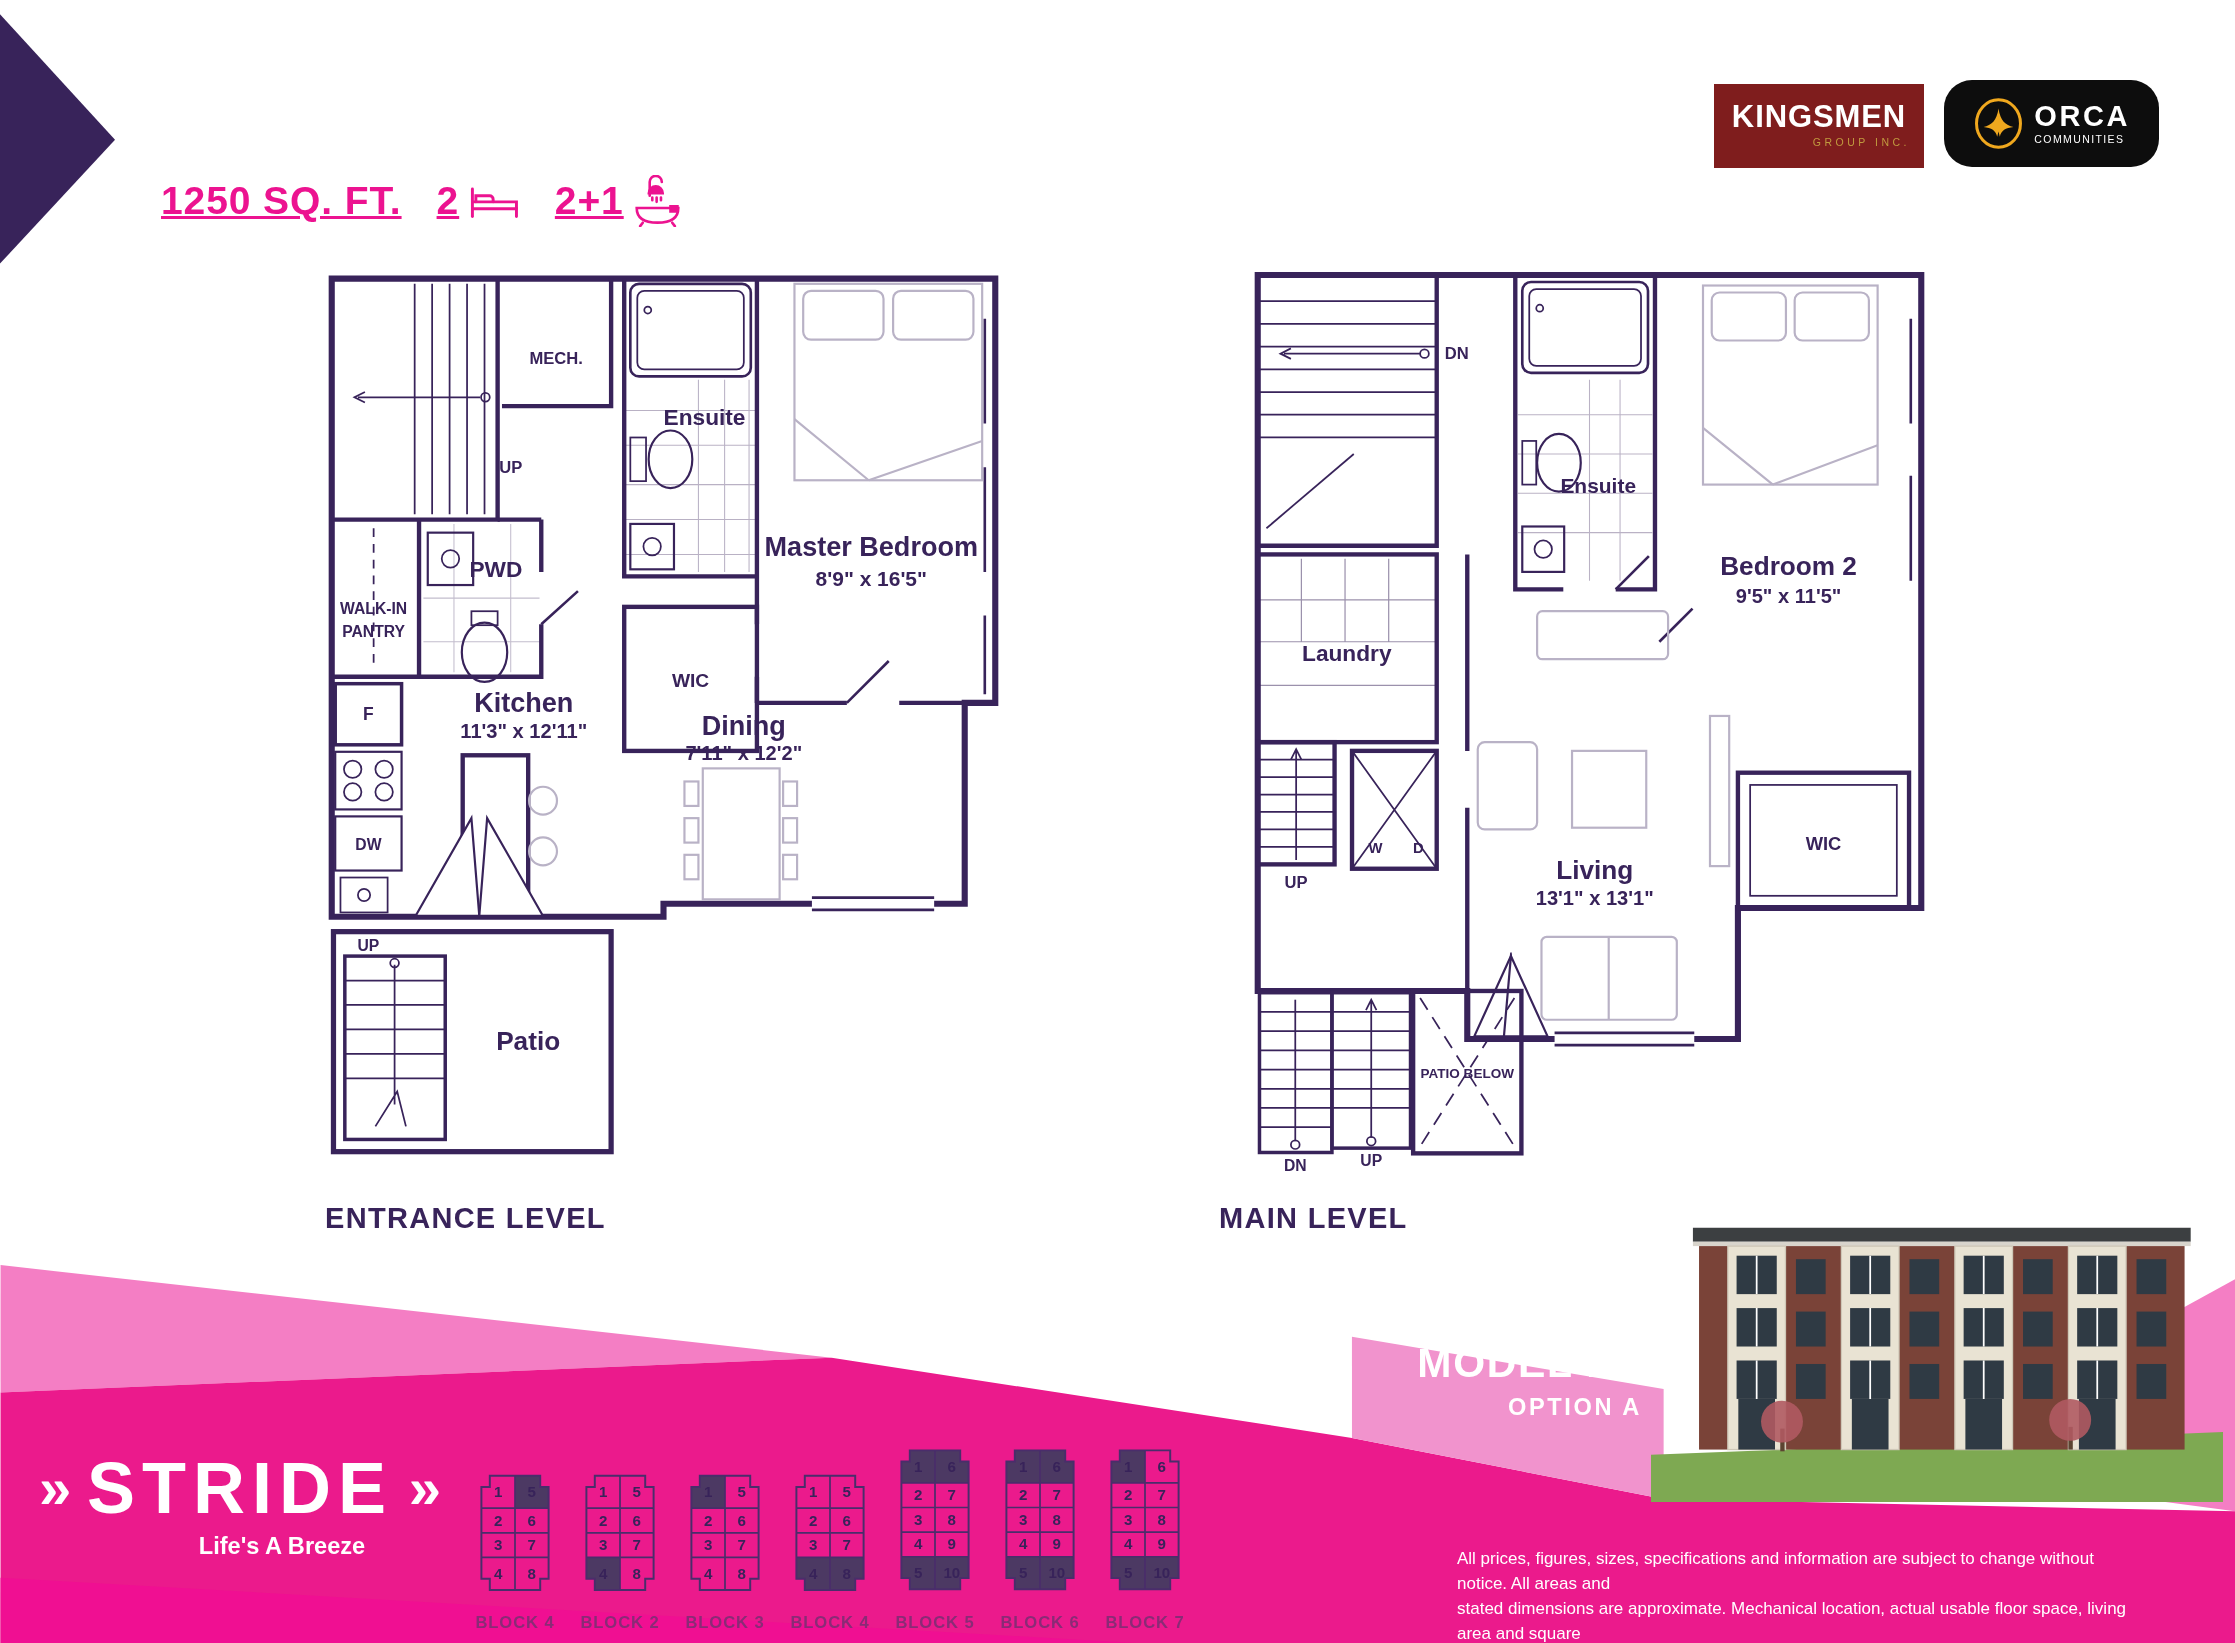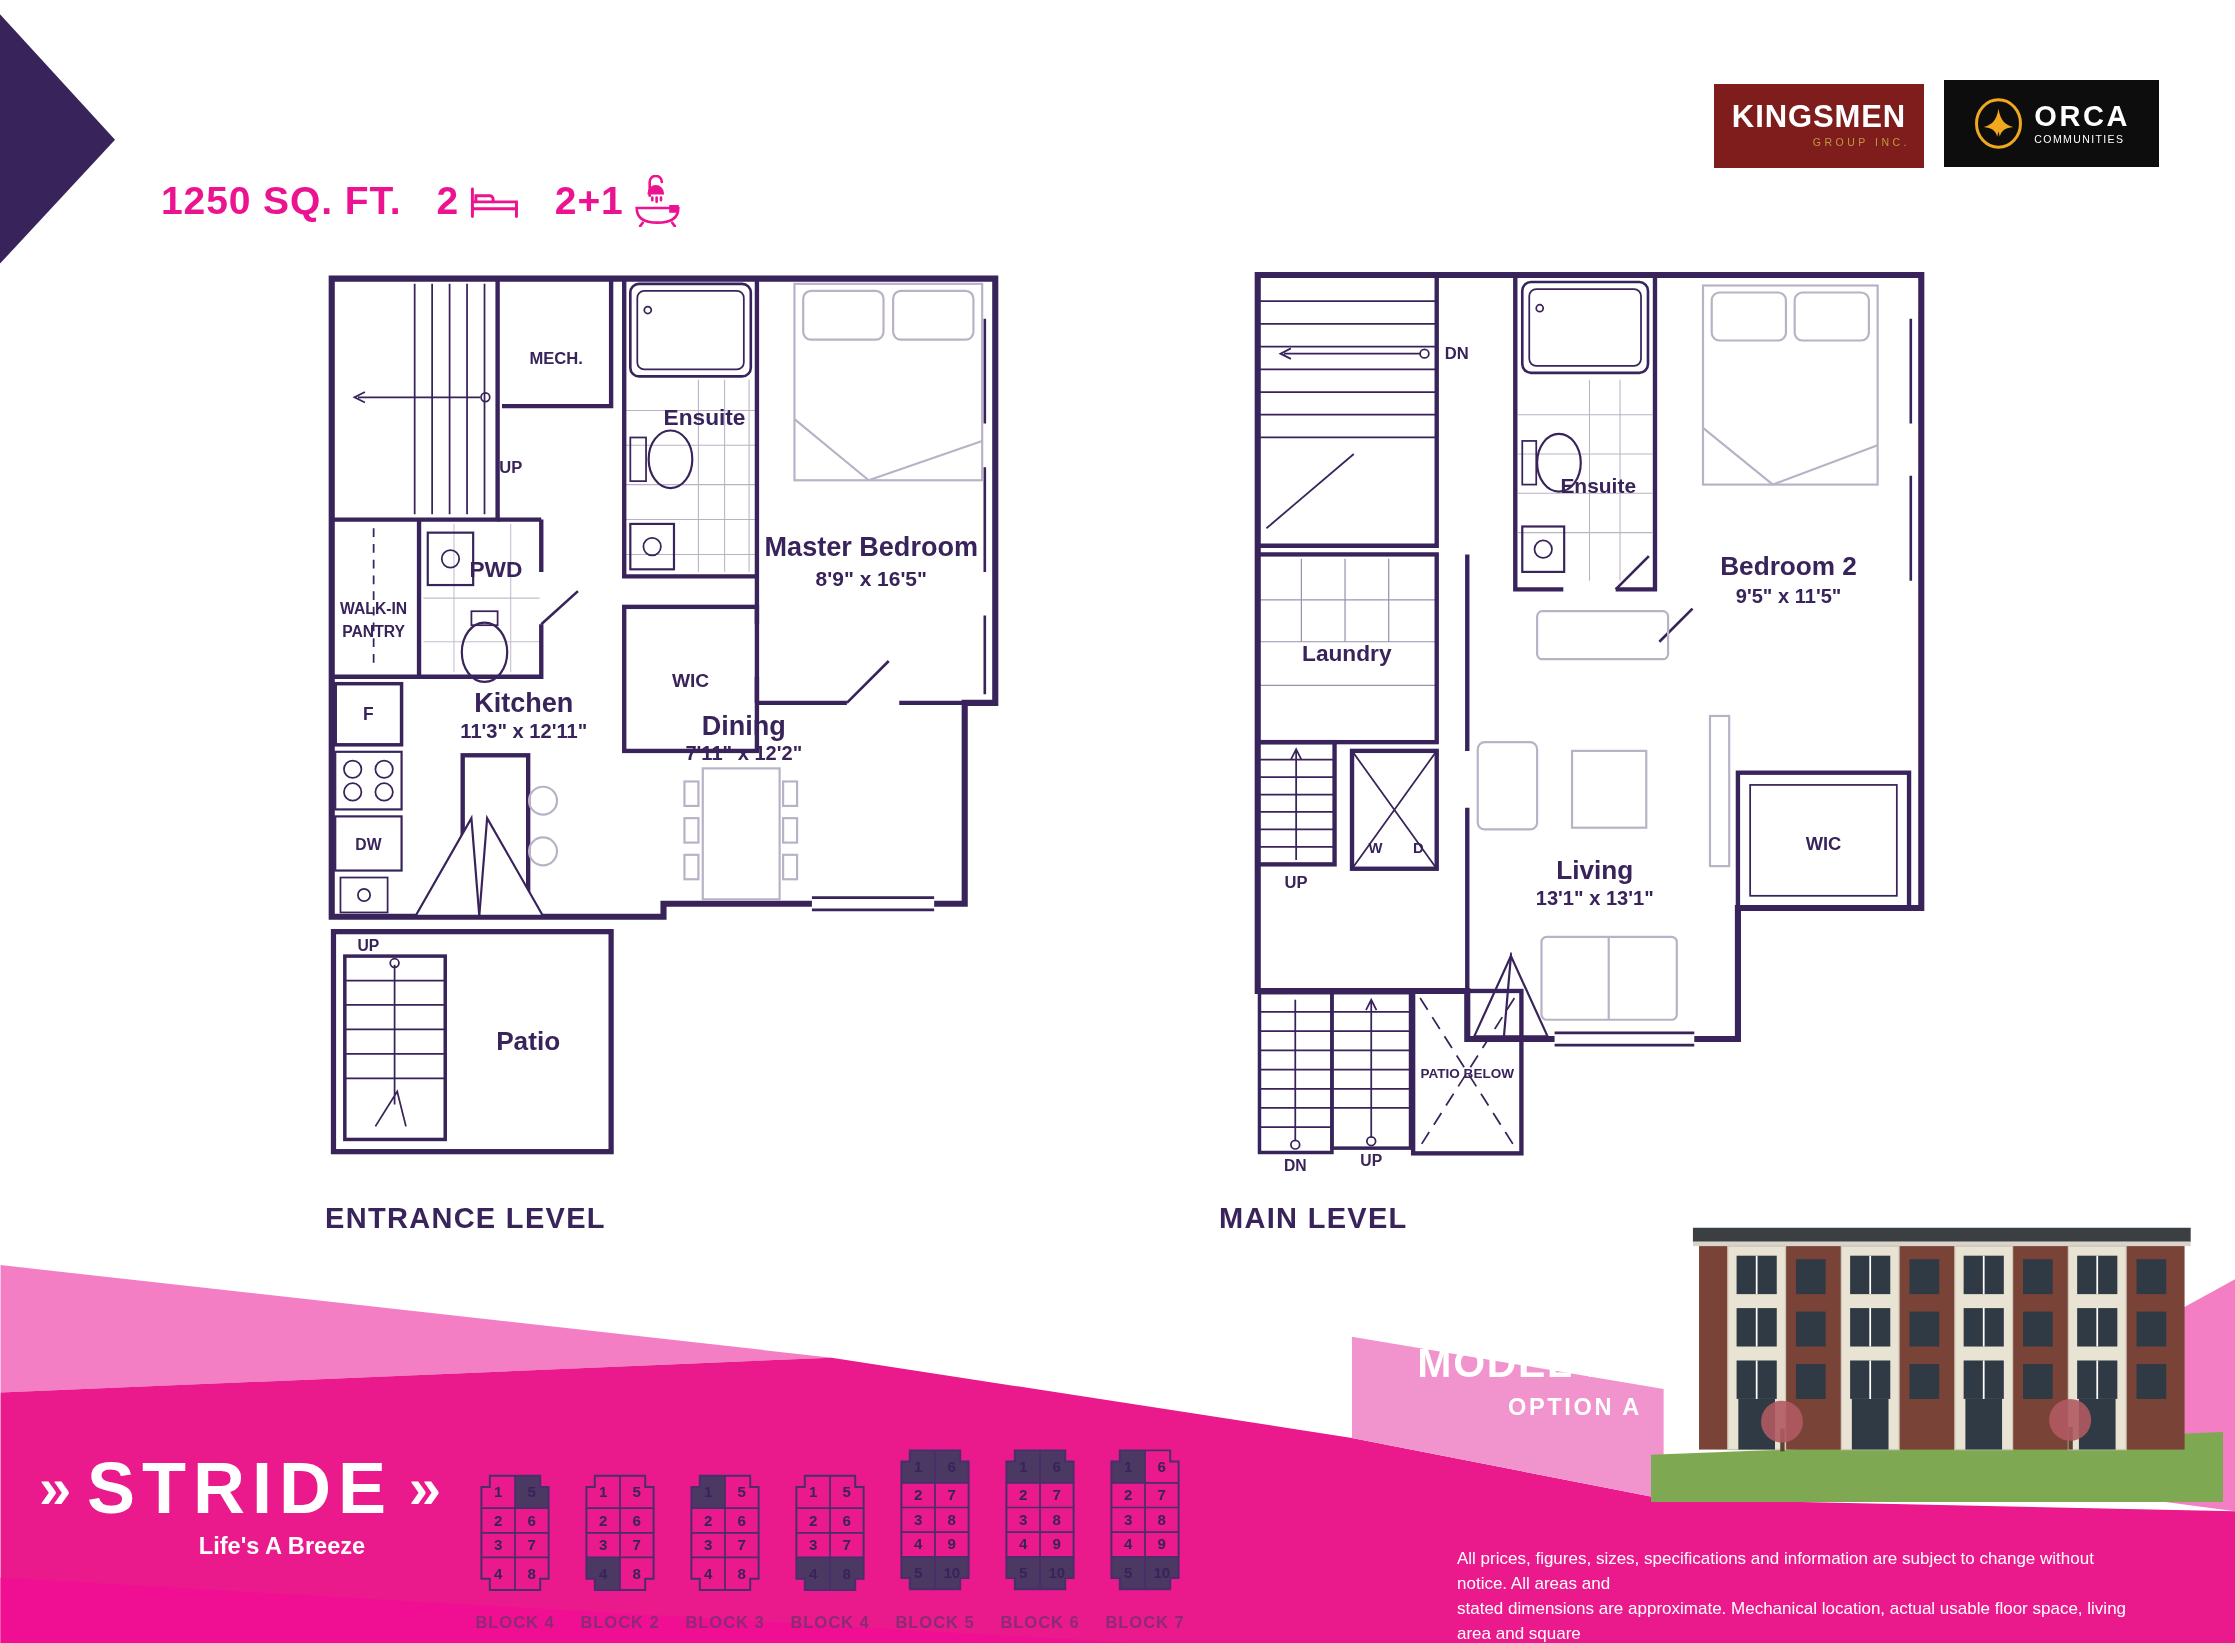--- a/index.html
+++ b/index.html
@@ -6,27 +6,27 @@
   body{font-family:"Liberation Sans",sans-serif;background:#ffffff;}
   .page{position:relative;width:2236px;height:1644px;overflow:hidden;background:#ffffff;}
   .abs{position:absolute;}
 
   
   .corner-arrow{left:0;top:0;}
   .title{left:159px;top:65px;font-size:77px;font-weight:bold;letter-spacing:1.7px;
          background:linear-gradient(90deg,#E8108D 0%,#B31587 55%,#5E2472 100%);
          -webkit-background-clip:text;background-clip:text;color:transparent;}
   .specs{left:161px;top:175px;display:flex;align-items:center;gap:35px;
-         color:#EC1390;font-size:39px;font-weight:bold;letter-spacing:0.9px;}
+         color:#EC1390;font-size:39px;font-weight:bold;letter-spacing:0.9px;text-decoration:underline;}
   .spec-item{display:flex;align-items:center;gap:8.7px;}
 
   .logo-kingsmen{left:1714px;top:84px;width:210px;height:84px;background:#7f1d1d;color:#fff;}
   .logo-kingsmen .nm{font-size:31px;font-weight:bold;letter-spacing:0.9px;text-align:center;margin-top:15px;}
   .logo-kingsmen .sb{font-size:10.5px;font-weight:normal;letter-spacing:3.5px;color:#C19A3F;text-align:right;padding-right:14px;margin-top:0.9px;}
-  .logo-orca{left:1944px;top:80px;width:215px;height:87px;background:#0D0D0D;display:flex;align-items:center;justify-content:center;gap:10.5px;}
+  .logo-orca{left:1944px;top:80px;width:215px;height:87px;background:#0D0D0D;display:flex;align-items:center;justify-content:center;gap:10.5px;border-radius:28px;}
   .logo-orca .nm{color:#fff;font-size:29px;font-weight:bold;letter-spacing:2.6px;line-height:1;}
   .logo-orca .sb{color:#fff;font-size:10.5px;letter-spacing:1.4px;margin-top:2.6px;}
 
   
   .plan{overflow:visible;}
   svg text{font-family:"Liberation Sans",sans-serif;fill:#38235A;}
   .level-heading{font-size:29px;font-weight:bold;letter-spacing:1.3px;color:#38235A;}
 
   
   .bottom-svg{left:0;top:1204px;}

